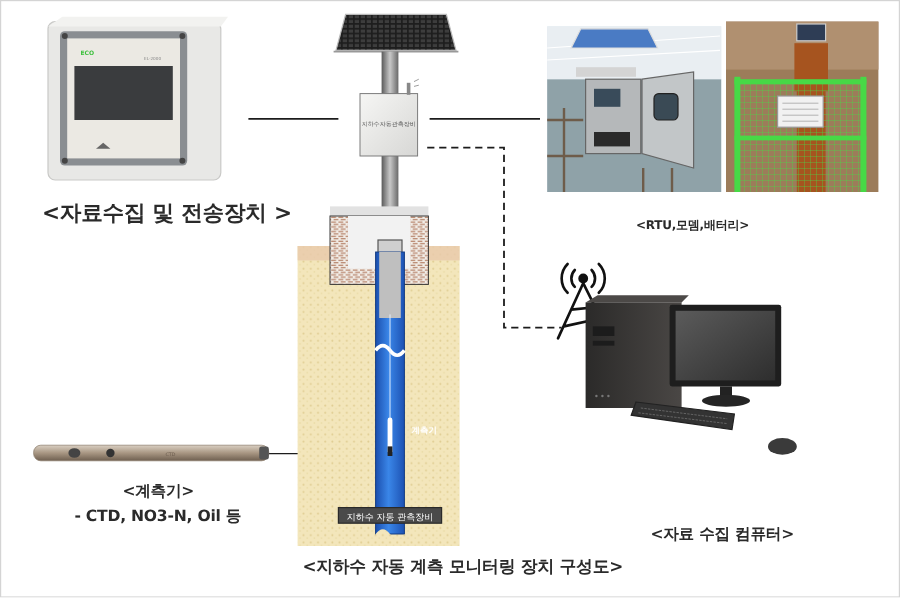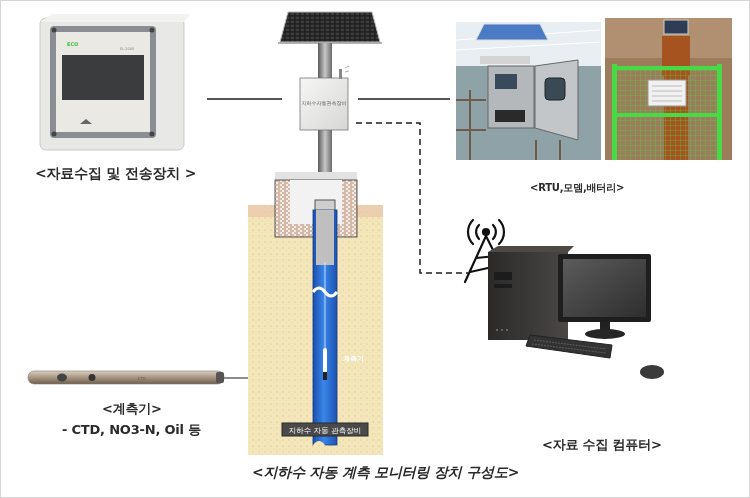--- a/index.html
+++ b/index.html
@@ -180,18 +180,18 @@
     <rect x="558" y="254" width="93" height="68" rx="2" fill="#1e1e1e"></rect>
     <rect x="563" y="259" width="83" height="58" fill="url(#screenGrad)"></rect>
     <rect x="600" y="322" width="10" height="8" fill="#222"></rect>
     <ellipse cx="605" cy="334" rx="20" ry="5" fill="#252525"></ellipse>
     <polygon points="530,335 612,345 610,358 526,346" fill="#333" stroke="#222"></polygon>
     <path d="M534 340 l72 9 M532 344 l74 9" stroke="#777" stroke-width="0.6" stroke-dasharray="2,1"></path>
     <ellipse cx="652" cy="372" rx="12" ry="7" fill="#3a3a3a"></ellipse>
   </g>
 </svg>
 
-<div class="caption" style="left:35px; top:165px; font-size:14px;">&lt;자료수집 및 전송장치 &gt;</div>
+<div class="caption" style="left:35px; top:165px; font-size:18px;">&lt;자료수집 및 전송장치 &gt;</div>
 <div class="caption" style="left:530px; top:181px; font-size:10px;">&lt;RTU,모뎀,배터리&gt;</div>
 <div class="caption" style="left:102px; top:400px; font-size:13px;">&lt;계측기&gt;</div>
 <div class="caption" style="left:62px; top:421px; font-size:13px;text-align:center;">- CTD, NO3-N, Oil 등</div>
 <div class="caption" style="left:542px; top:436px; font-size:13px;">&lt;자료 수집 컴퓨터&gt;</div>
-<div class="caption" style="left:252px; top:464px; font-size:14px;font-style:italic;">&lt;지하수 자동 계측 모니터링 장치 구성도&gt;</div>
+<div class="caption" style="left:252px; top:464px; font-size:14px;">&lt;지하수 자동 계측 모니터링 장치 구성도&gt;</div>
 
 </body></html>

